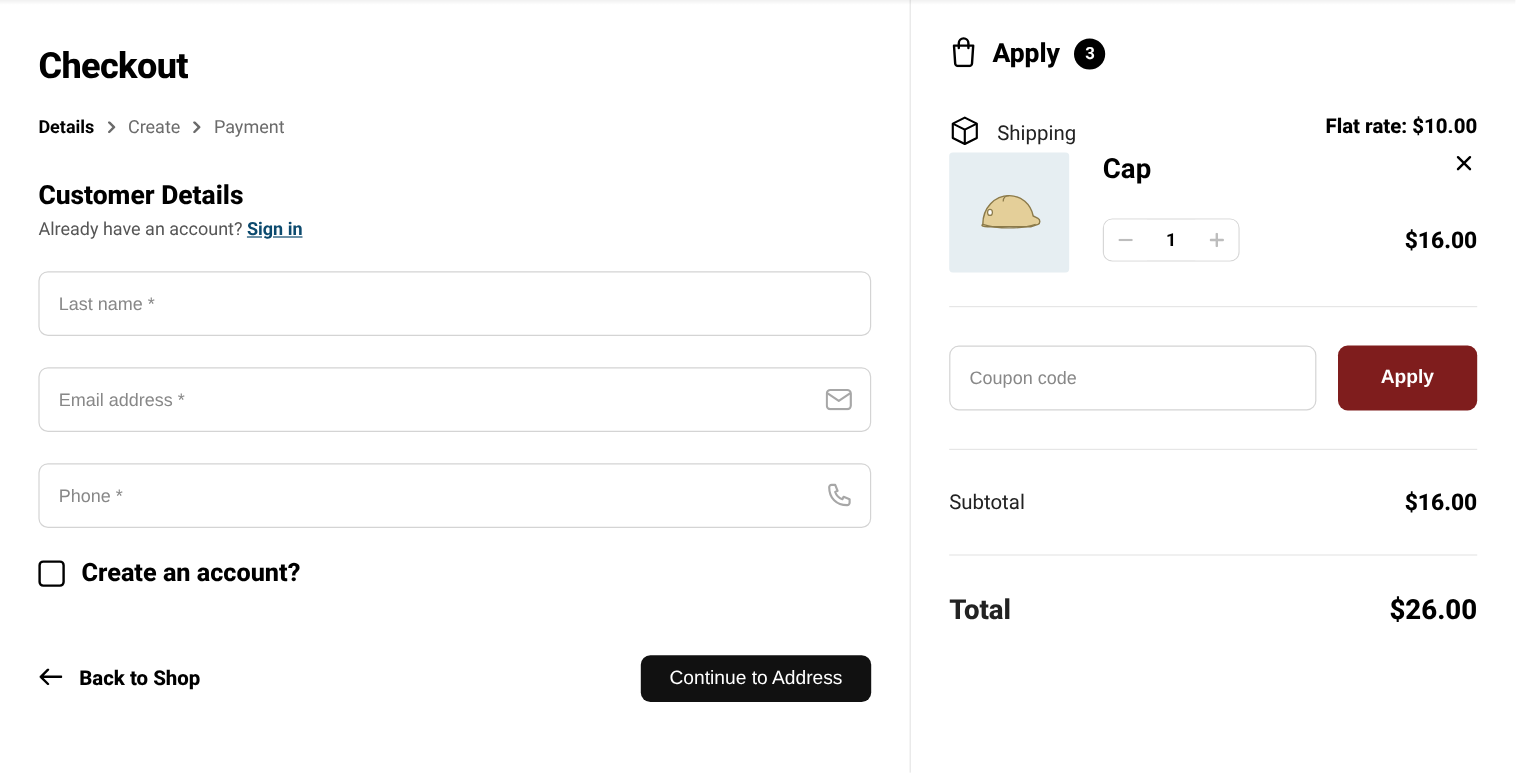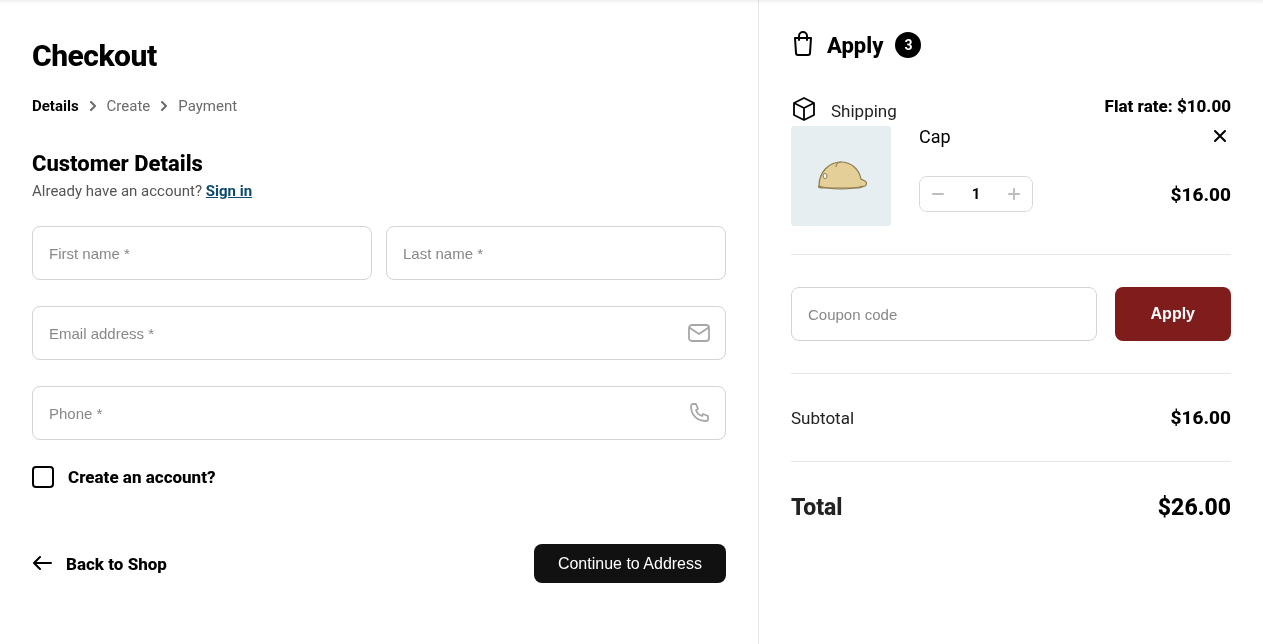--- a/index.html
+++ b/index.html
@@ -121,21 +121,21 @@
       margin-bottom: 56px;
     }
     .chk {
       width: 22px;
       height: 22px;
       border: 2px solid #000;
       border-radius: 4px;
       background: #fff;
     }
     .chk-label {
-      font-size: 17px;
+      font-size: 21px;
       font-weight: 800;
     }
 
     .actions {
       display: flex;
       justify-content: space-between;
       align-items: center;
     }
     .back-link {
       display: inline-flex;
@@ -221,22 +221,22 @@
       flex: 1;
       display: flex;
       flex-direction: column;
     }
     .item-top {
       display: flex;
       justify-content: space-between;
       align-items: flex-start;
     }
     .item-name {
-      font-size: 18px;
-      font-weight: 400;
+      font-size: 23px;
+      font-weight: 700;
     }
     .remove-x {
       font-size: 18px;
       font-weight: 700;
       color: #000;
       cursor: pointer;
       line-height: 1;
       padding: 2px 4px;
     }
     .item-bottom {
@@ -353,23 +353,20 @@
       </span>
       <span class="bc-item">Payment</span>
     </nav>
 
     <h2 class="section-title">Customer Details</h2>
     <p class="account-line">
       <span>Already have an account? </span><a href="#">Sign in</a>
     </p>
 
     <div class="row">
-      <div class="field">
-        <input class="input" type="text" placeholder="First name *" style="">
-      </div>
       <div class="field">
         <input class="input" type="text" placeholder="Last name *" style="">
       </div>
     </div>
 
     <div class="row">
       <div class="field">
         <input class="input" type="email" placeholder="Email address *" style="">
         <span class="suffix-icon">
           <svg width="22" height="18" viewBox="0 0 22 18" fill="none">

